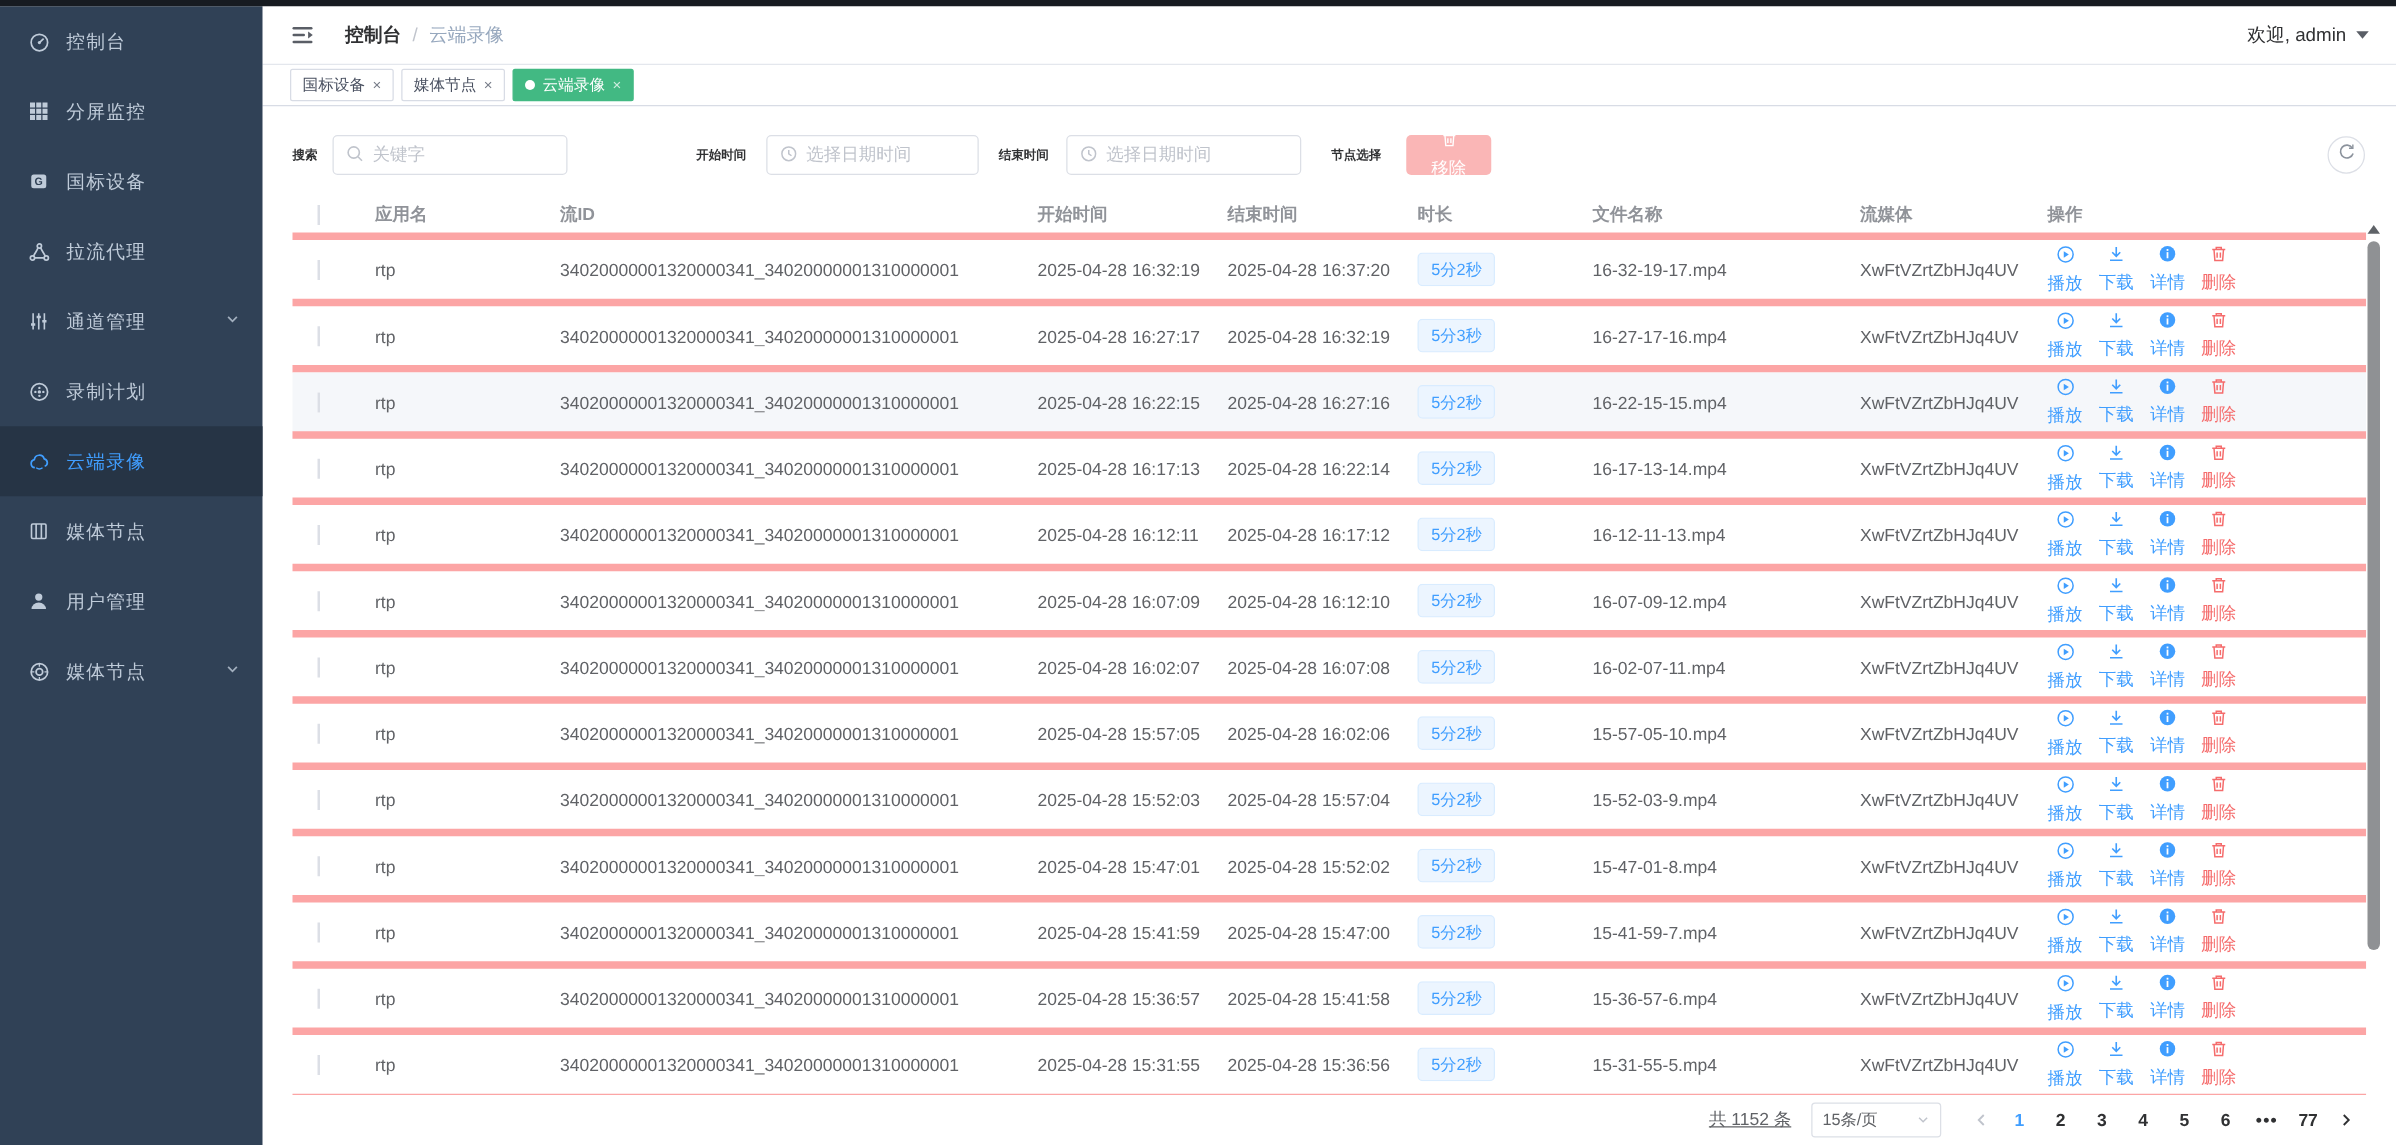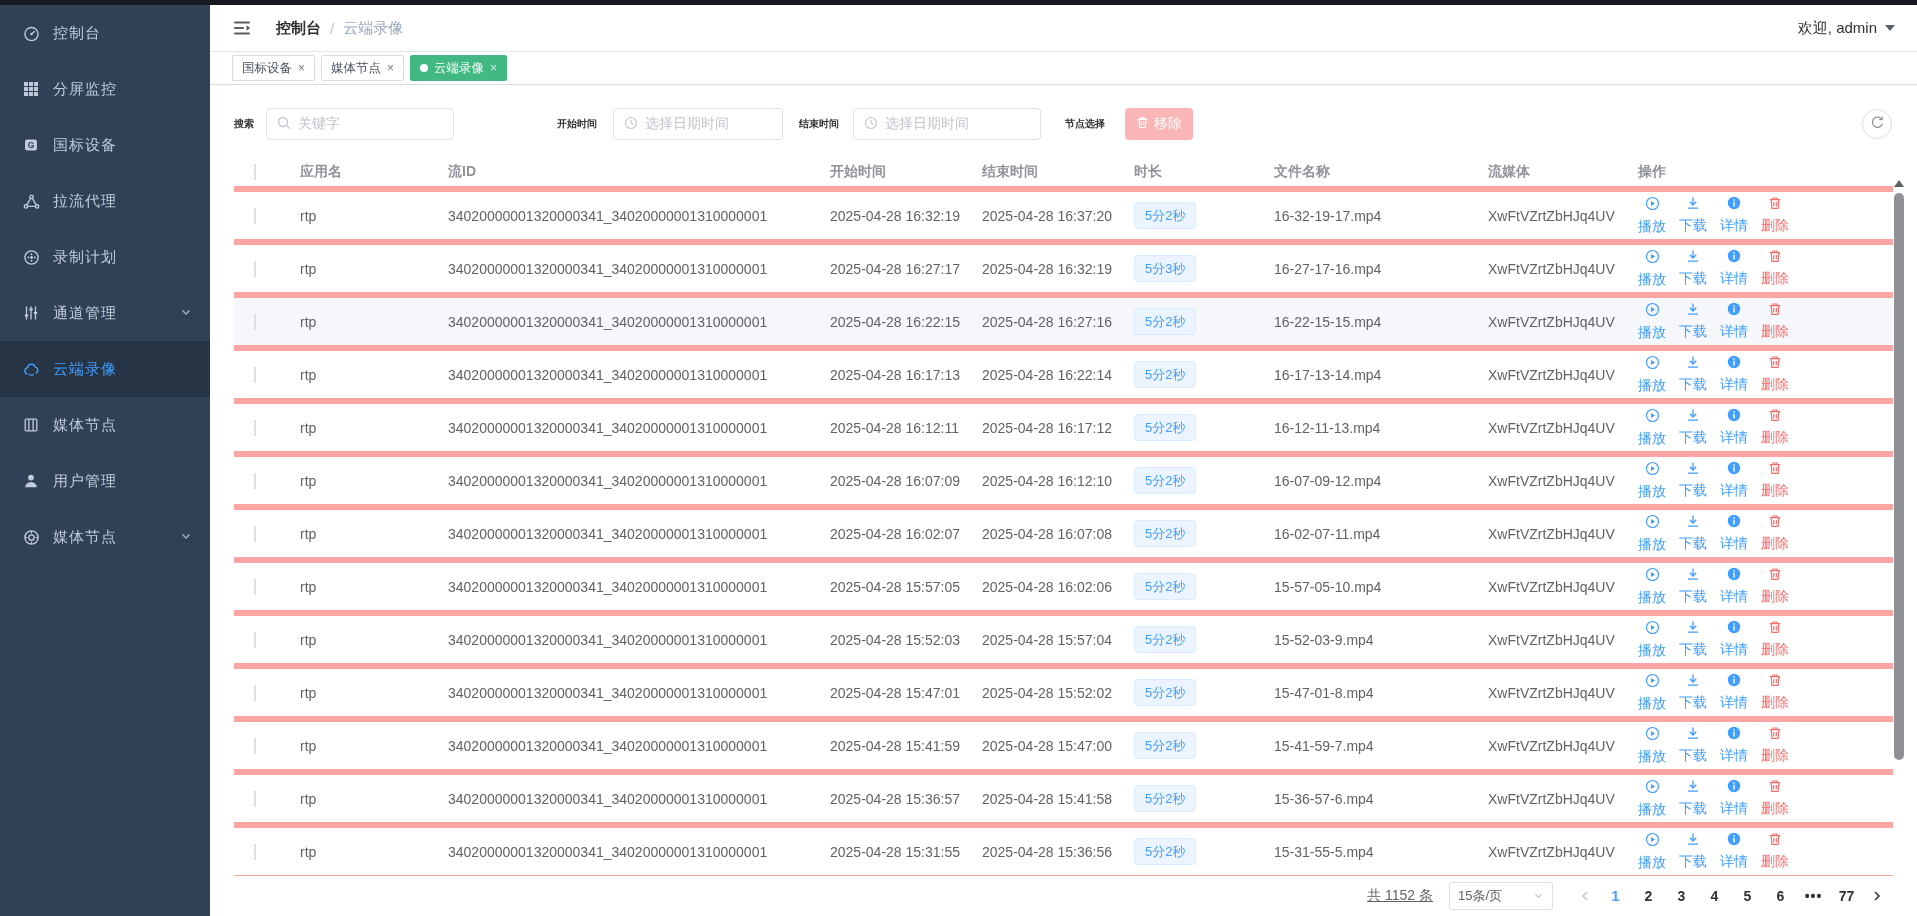--- a/index.html
+++ b/index.html
@@ -34,21 +34,21 @@
   .tab.active { background:#42b983; border-color:#42b983; color:#fff; }
   .tab.active .tdot { display:inline-block; }
   .tab .tclose { font-size:12px; line-height:1; opacity:.75; cursor:pointer; }
 
   
   .filters { display:flex; align-items:center; margin:23px 24px 0 24px; height:32px; position:relative; }
   .flabel { font-size:10px; font-weight:700; color:#303133; white-space:nowrap; }
   .fctrl { height:32px; border:1px solid #dcdfe6; border-radius:4px; background:#fff; display:flex; align-items:center; gap:7px; padding:0 10px; font-size:14px; color:#c0c4cc; cursor:text;text-align:center; }
   .fctrl .ph { white-space:nowrap; }
   .fselect { color:#606266; cursor:pointer; justify-content:space-between; }
-  .btn-remove { height:32px; width:68px; margin-left:20px; border:none; border-radius:4px; background:#fab6b6; color:#fff; font-size:14px; display:flex; align-items:center; justify-content:center; gap:5px; cursor:not-allowed; }
+  .btn-remove { height:32px; width:68px; margin-left:20px; border:none; border-radius:4px; background:#fab6b6; color:#fff; font-size:14px; display:flex; align-items:center; justify-content:center; gap:5px; cursor:not-allowed;flex-direction:column; }
   .btn-refresh { position:absolute; right:1px; top:1px; width:30px; height:30px; border:1px solid #dcdfe6; border-radius:50%; background:#fff; display:flex; align-items:center; justify-content:center; cursor:pointer; }
 
   
   .table { margin:18px 24px 0 24px; }
   .trow, .thead { display:grid; grid-template-columns:56px 148px 382px 152px 152px 140px 214px 150px 1fr; align-items:center; border-bottom:6px solid #fca5a5; }
   .thead { height:34px; color:#909399; font-weight:700; font-size:14px; }
   .trow { height:53px; font-size:14px; color:#606266; }
   .trow.hover { background:#f5f7fa; }
   .cell { padding-left:10px; white-space:nowrap; overflow:hidden; }
   .cb { width:14px; height:14px; border:1px solid #dcdfe6; border-radius:2px; background:#fff; margin-left:10px; cursor:pointer; }
@@ -120,42 +120,42 @@
             <circle cx="2.8" cy="12.6" r="1.6"></circle>
             <circle cx="8" cy="3.6" r="1.6"></circle>
             <circle cx="13.2" cy="12.6" r="1.6"></circle>
             <path d="M3.6 11.2 C4.8 8.6 6.1 7.4 6.9 5.1 M9.1 5.1 C9.9 7.4 11.2 8.6 12.4 11.2 M4.6 12.6 H11.4"></path>
           </svg>
         </span>
         <span class="s-label">拉流代理</span>
       </div>
       <div class="side-item">
         <span class="s-icon">
+          <svg viewBox="0 0 16 16" width="16" height="16" fill="none" stroke="currentColor">
+            <path d="M3.5 1.5 V14.5 M8 1.5 V14.5 M12.5 1.5 V14.5" stroke-width="1.3"></path>
+            <path d="M1.8 10.5 H5.2 M6.3 4.5 H9.7 M10.8 8 H14.2" stroke-width="2"></path>
+          </svg>
+        </span>
+        <span class="s-label">通道管理</span>
+        <span class="s-arrow"><svg width="12" height="12" viewBox="0 0 12 12" fill="none" stroke="currentColor" stroke-width="1.4">
+            <path d="M2.5 4 L6 7.5 9.5 4"></path>
+          </svg></span>
+      </div>
+      <div class="side-item">
+        <span class="s-icon">
           <svg viewBox="0 0 16 16" width="17" height="17" fill="none" stroke="currentColor" stroke-width="1.3">
             <circle cx="8" cy="8" r="6.2"></circle>
             <circle cx="8" cy="8" r="1.3" fill="currentColor" stroke="none"></circle>
             <circle cx="5" cy="8" r="0.9" fill="currentColor" stroke="none"></circle>
             <circle cx="11" cy="8" r="0.9" fill="currentColor" stroke="none"></circle>
             <circle cx="8" cy="5" r="0.9" fill="currentColor" stroke="none"></circle>
             <circle cx="8" cy="11" r="0.9" fill="currentColor" stroke="none"></circle>
           </svg>
         </span>
         <span class="s-label">录制计划</span>
-      </div>
-      <div class="side-item">
-        <span class="s-icon">
-          <svg viewBox="0 0 16 16" width="16" height="16" fill="none" stroke="currentColor">
-            <path d="M3.5 1.5 V14.5 M8 1.5 V14.5 M12.5 1.5 V14.5" stroke-width="1.3"></path>
-            <path d="M1.8 10.5 H5.2 M6.3 4.5 H9.7 M10.8 8 H14.2" stroke-width="2"></path>
-          </svg>
-        </span>
-        <span class="s-label">通道管理</span>
-        <span class="s-arrow"><svg width="12" height="12" viewBox="0 0 12 12" fill="none" stroke="currentColor" stroke-width="1.4">
-            <path d="M2.5 4 L6 7.5 9.5 4"></path>
-          </svg></span>
       </div>
       <div class="side-item active">
         <span class="s-icon">
           <svg viewBox="0 0 16 16" width="17" height="17" fill="none" stroke="currentColor" stroke-width="1.3">
             <path d="M4.6 12.4 a3.1 3.1 0 0 1 -0.4 -6.1 a3.8 3.8 0 0 1 7.4 -0.6 a2.9 2.9 0 0 1 0.4 5.6"></path>
             <path d="M5.6 12.4 q2.4 1.9 4.8 0" stroke-width="1.1"></path>
           </svg>
         </span>
         <span class="s-label">云端录像</span>
       </div>

